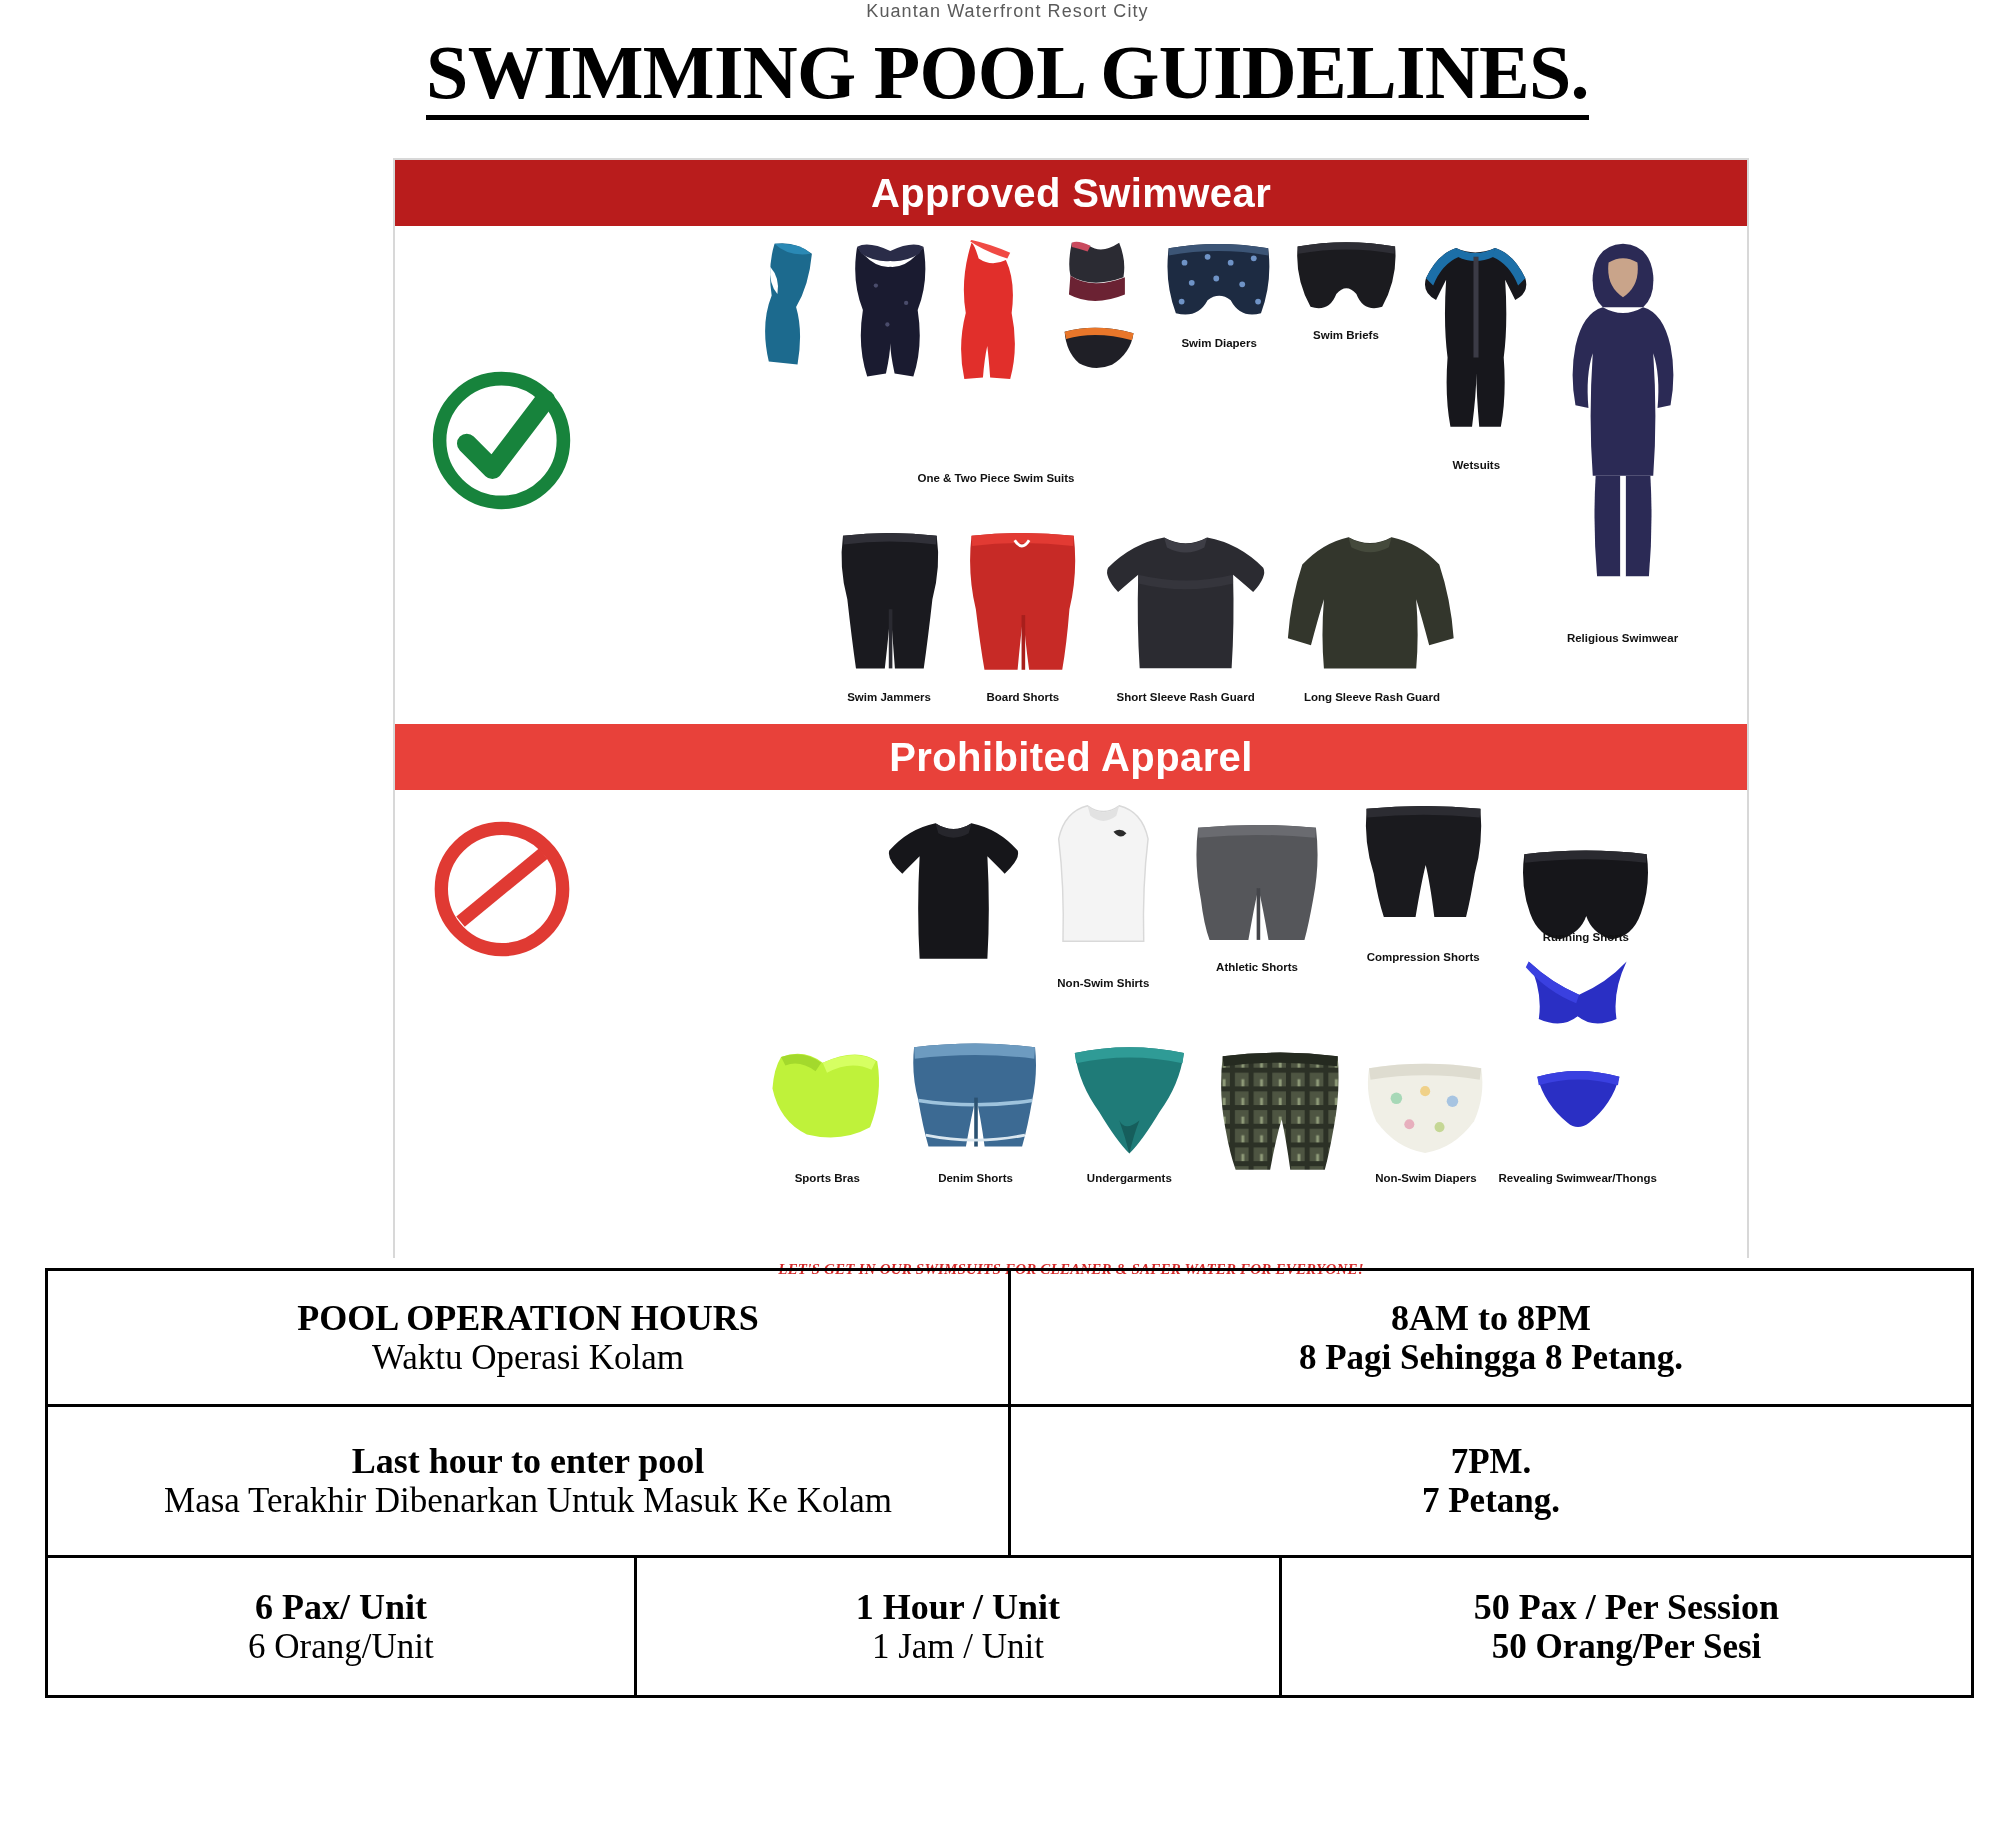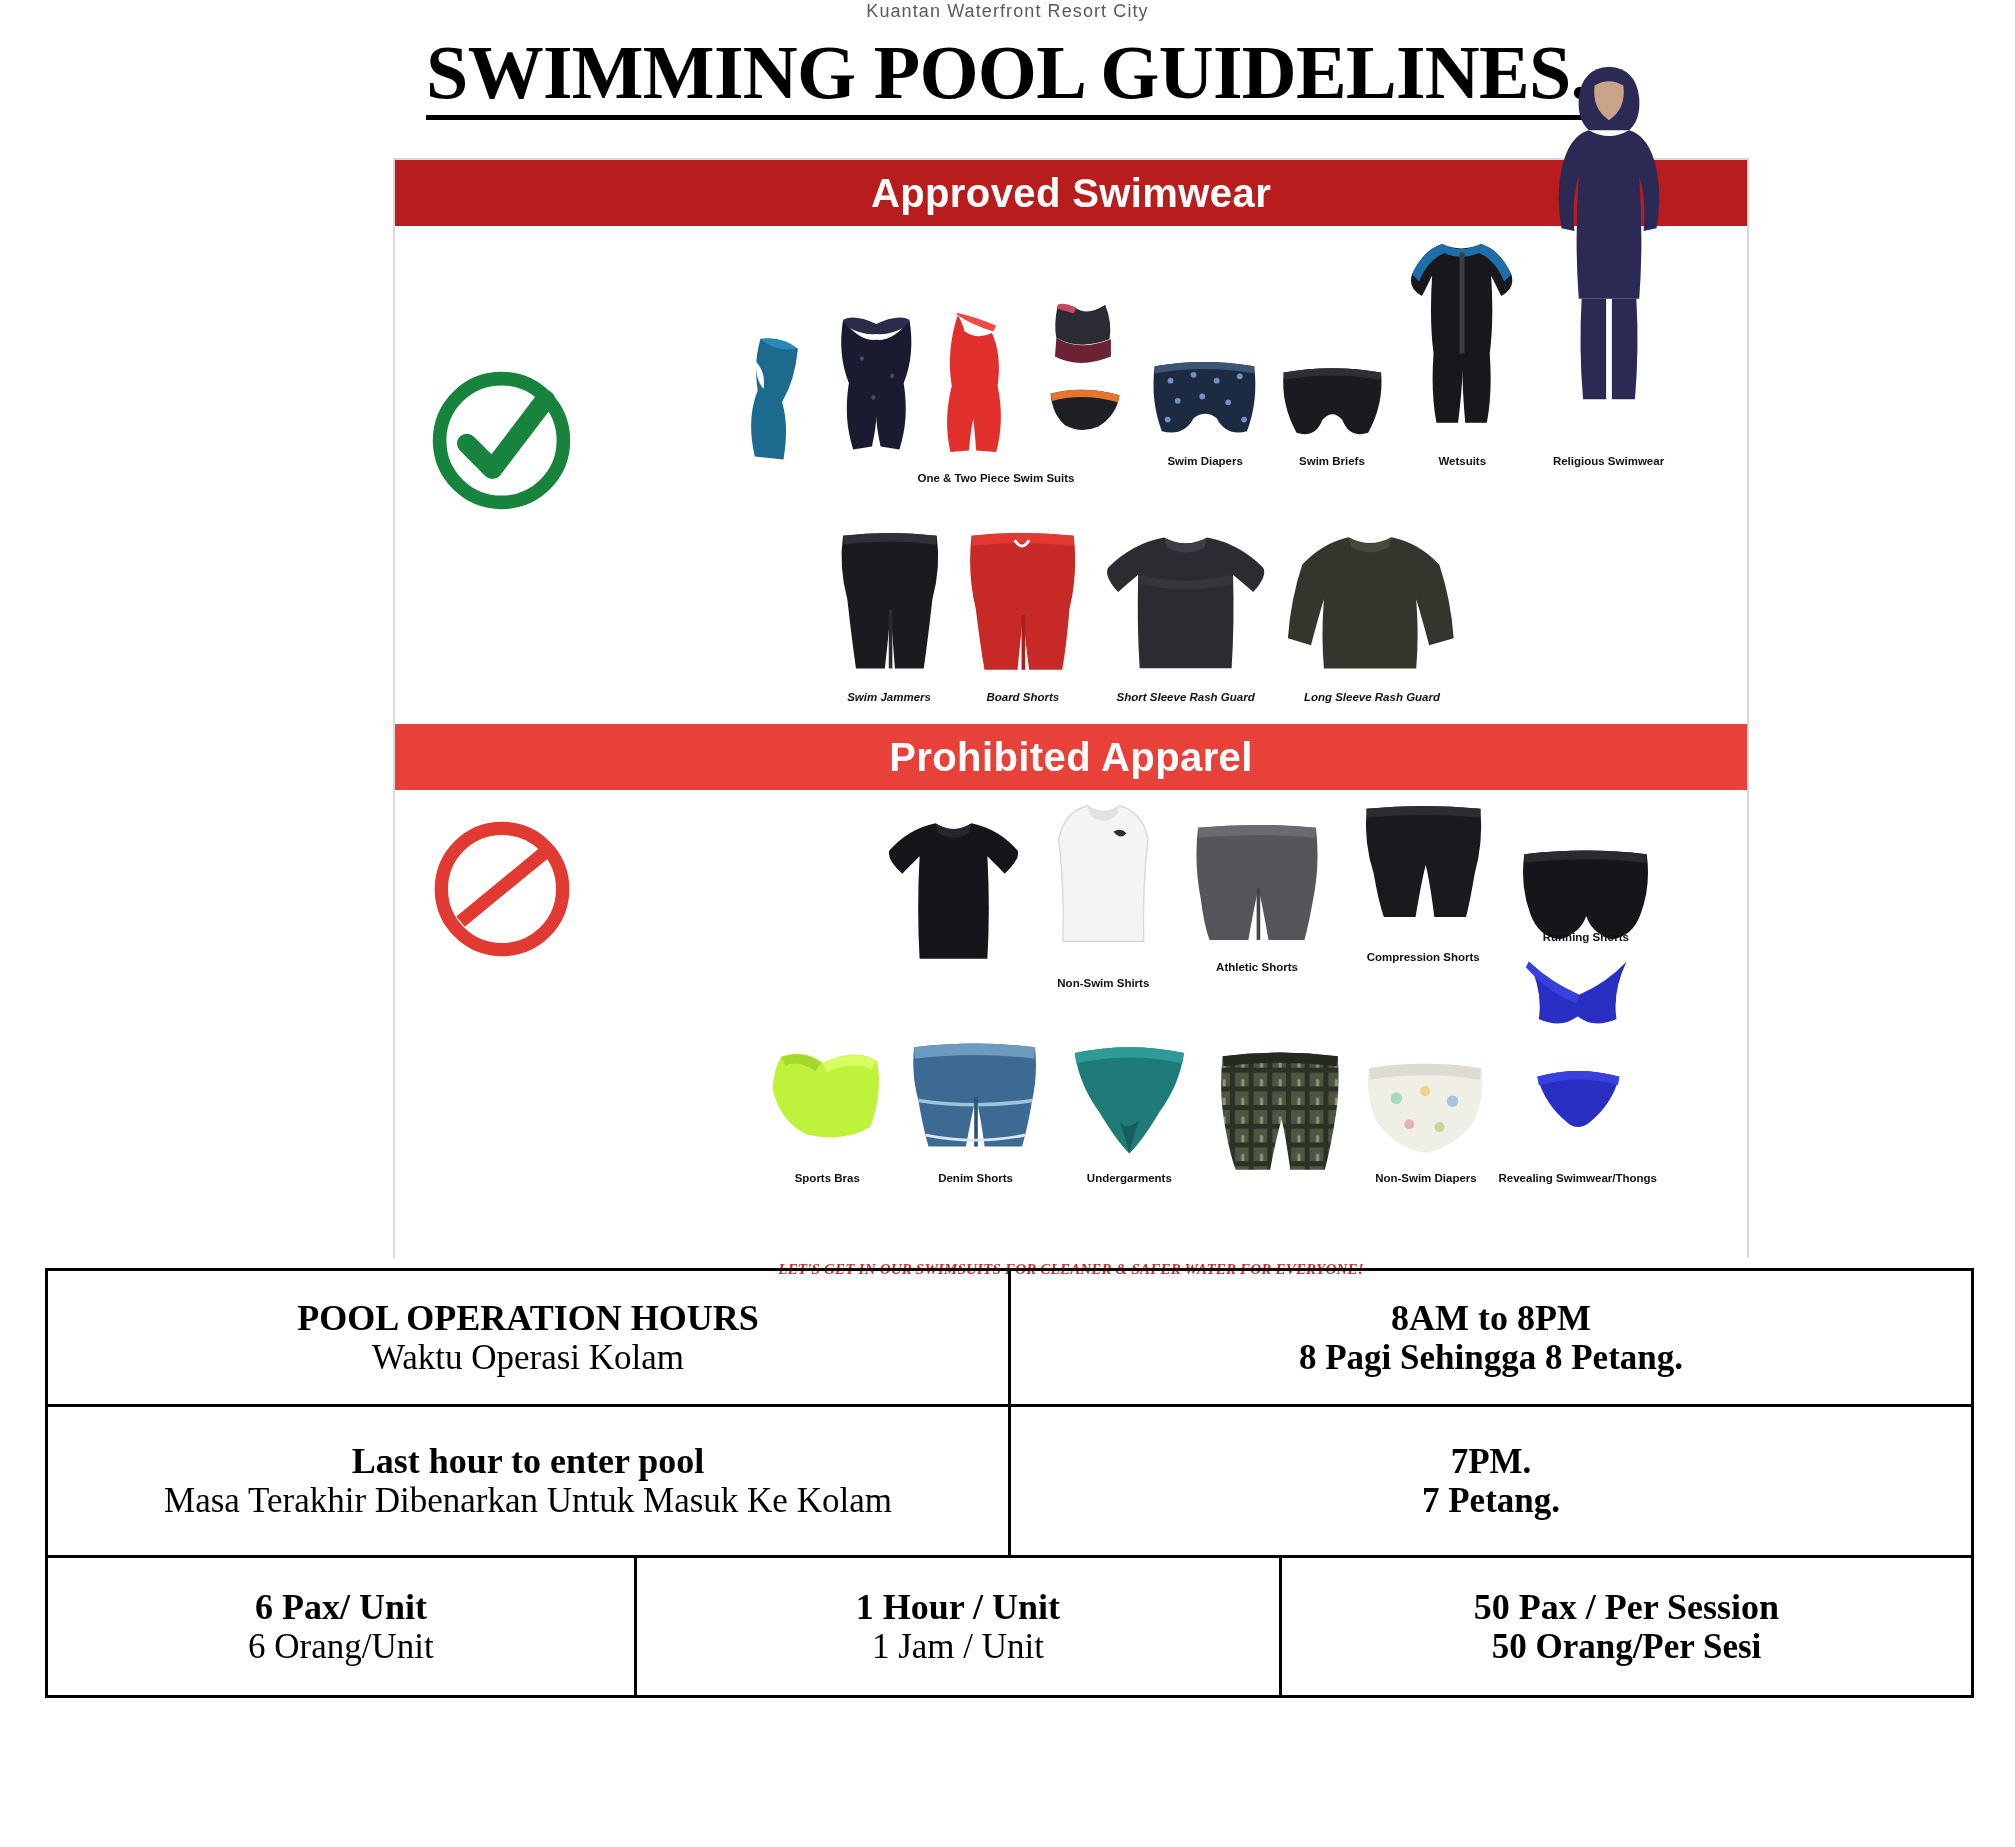--- a/index.html
+++ b/index.html
@@ -194,21 +194,21 @@
 
       <div class="mark check-mark">
         <svg width="151" height="151" viewBox="0 0 100 100">
           <circle cx="50" cy="50" r="41" fill="none" stroke="#17833c" stroke-width="9"></circle>
           <path d="M27 52 L44 69 L79 23" fill="none" stroke="#17833c" stroke-width="13" stroke-linecap="round" stroke-linejoin="round"></path>
         </svg>
       </div>
 
       <div class="items">
 
-        <div class="row" style="position:absolute; left:124px; top:11.5px; width:1022px; height:230px; align-items:flex-end;">
+        <div class="row" style="position:absolute; left:138px; top:11.5px; width:1022px; height:230px; align-items:flex-start;">
 
           <div class="cell" style="width:86px;">
             <div class="art">
               <svg width="79" height="133" viewBox="0 0 110 185">
                 <path d="M30 8 Q20 40 26 80 Q10 120 22 172 L62 176 Q70 130 60 96 Q78 66 82 22 Q60 4 30 8 Z" fill="#1c6a8e"></path>
                 <path d="M24 40 Q38 56 34 78 Q22 64 24 40 Z" fill="#ffffff"></path>
                 <path d="M30 8 Q48 26 80 22 Q66 6 30 8 Z" fill="#2a89b5"></path>
               </svg>
             </div>
           </div>
@@ -301,21 +301,21 @@
                 <path d="M58 470 L96 470 Q98 496 84 502 Q64 504 58 494 Z" fill="#ffffff"></path>
                 <path d="M104 470 L142 470 Q142 494 122 502 Q106 500 104 494 Z" fill="#ffffff"></path>
               </svg>
             </div>
             <div class="cap">Religious Swimwear</div>
           </div>
         </div>
 
         <div class="cap" style="position:absolute; left:302px; top:242px; width:238px;">One &amp; Two Piece Swim Suits</div>
 
-        <div class="row" style="position:absolute; left:245px; top:275px; width:648px; height:202px; font-style:italic;">
+        <div class="row" style="position:absolute; left:245px; top:275px; width:648px; height:202px; ">
 
           <div class="cell" style="width:126px;">
             <div class="art">
               <svg width="119" height="155" viewBox="0 0 165 215">
                 <path d="M18 8 Q82 0 148 8 Q154 52 142 96 Q136 150 130 192 L90 192 Q86 140 84 110 Q82 140 76 192 L36 192 Q30 150 24 96 Q12 52 18 8 Z" fill="#1a1a1f"></path>
                 <path d="M18 8 Q82 0 148 8 L147 20 Q82 12 19 20 Z" fill="#303038"></path>
                 <path d="M84 110 L84 192" stroke="#2a2a31" stroke-width="5"></path>
               </svg>
             </div>
             <div class="cap">Swim Jammers</div>

